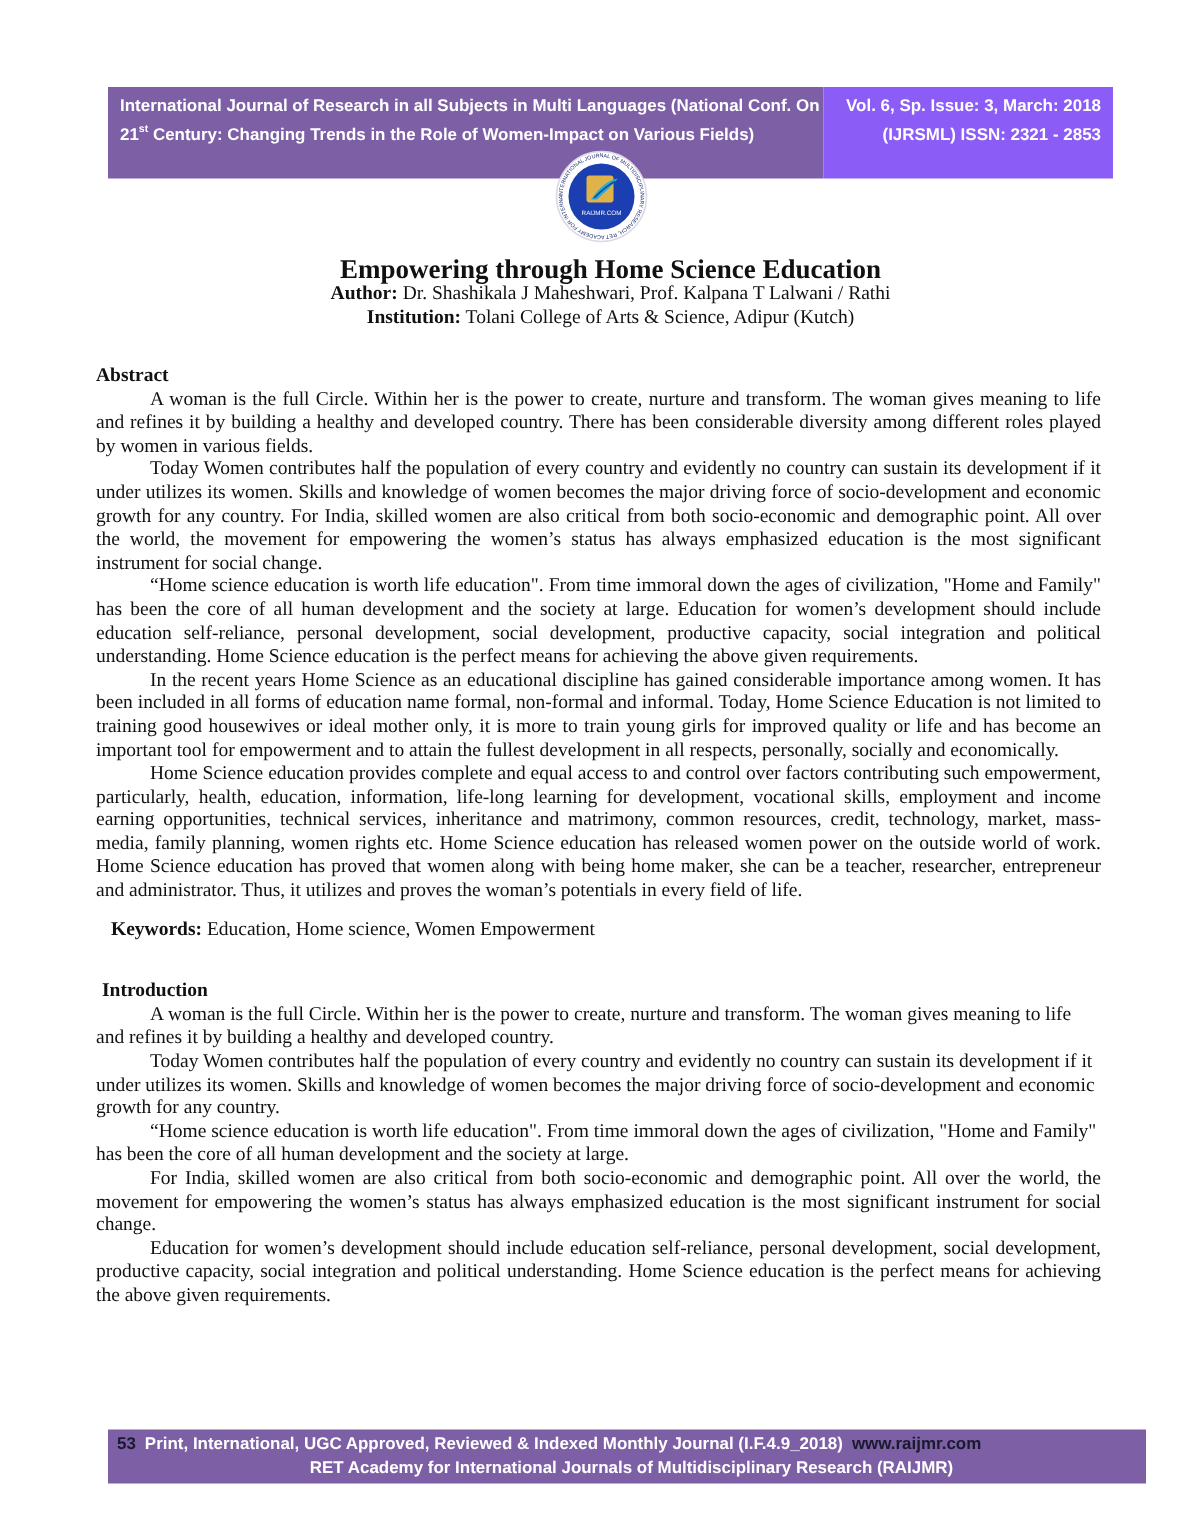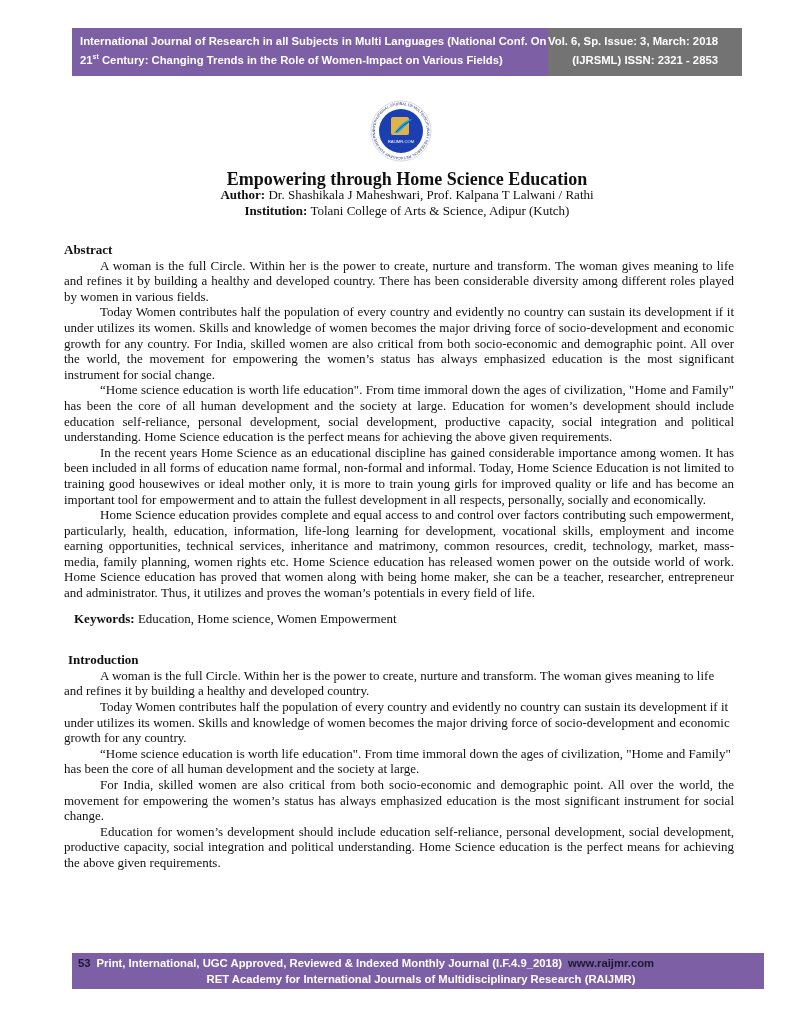--- a/index.html
+++ b/index.html
@@ -1,21 +1,21 @@
 <!DOCTYPE html>
 <html><head>
   <meta charset="utf-8">
   <style>
     html, body { margin: 0; padding: 0; background: #ffffff; }
     body { width: 791px; height: 1024px; position: relative; overflow: hidden; font-family: "Liberation Serif", serif; color: #111; }
 
-    .header-band { position: absolute; left: 72px; top: 28px; width: 670px; height: 48px; display: flex; }
+    .header-band { position: absolute; left: 72px; top: 58px; width: 670px; height: 61px; display: flex; }
     .header-left { width: 477px; background: #7d5fa5; color: #ffffff; font-family: "Liberation Sans", sans-serif; font-weight: bold; font-size: 11.3px; line-height: 19px; padding: 4px 0 0 8px; box-sizing: border-box; white-space: nowrap; overflow: hidden; }
     .header-left sup { font-size: 7px; line-height: 0; vertical-align: 5px; }
-    .header-right { flex: 1; background: #737373; color: #ffffff; font-family: "Liberation Sans", sans-serif; font-weight: bold; font-size: 11.3px; line-height: 19px; padding: 4px 24px 0 0; box-sizing: border-box; text-align: right; white-space: nowrap; }
+    .header-right { flex: 1; background: #8b5cf6; color: #ffffff; font-family: "Liberation Sans", sans-serif; font-weight: bold; font-size: 11.3px; line-height: 19px; padding: 4px 8px 0 0; box-sizing: border-box; text-align: right; white-space: nowrap; }
 
     .logo { position: absolute; left: 370px; top: 100px; width: 62px; height: 62px; }
 
     .title-block { position: absolute; left: 72px; top: 172px; width: 670px; text-align: center; }
     .paper-title { font-weight: bold; font-size: 17.5px; line-height: 20px; margin: 0; }
     .paper-subtitle { font-weight: bold; font-size: 18px; line-height: 15px; margin: 0; }
     .meta-line { font-size: 13px; line-height: 16px; margin: 0; }
     .meta-line b { font-weight: bold; }
 
     .body-text { position: absolute; left: 64px; top: 242px; width: 670px; font-size: 13px; line-height: 15.6px; }

